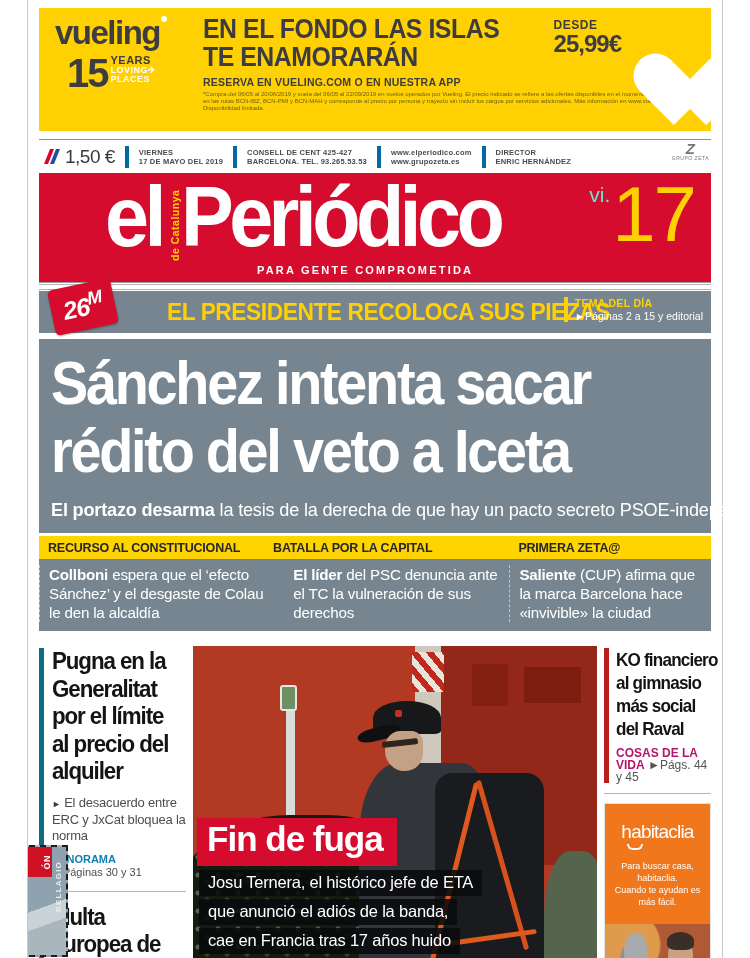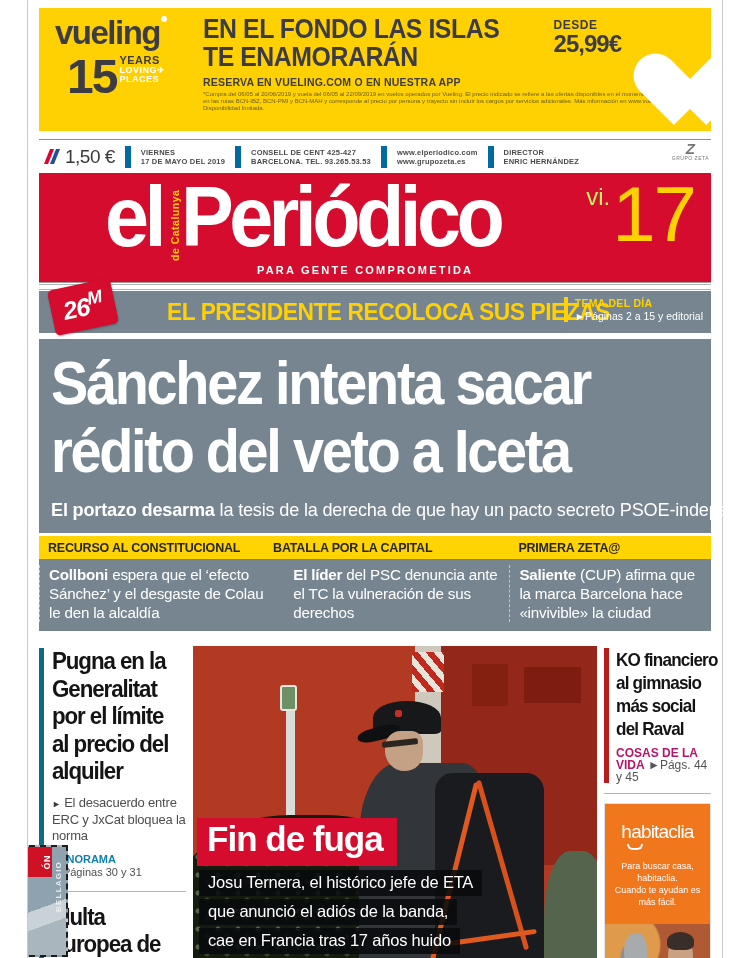--- a/index.html
+++ b/index.html
@@ -5,55 +5,55 @@
   * { margin:0; padding:0; box-sizing:border-box; }
   html,body { width:750px; height:958px; background:#ffffff; font-family:"Liberation Sans", sans-serif; overflow:hidden; }
   .page { position:relative; width:696px; height:958px; margin:0 auto; border-left:1px solid #c9c9c9; border-right:1px solid #c9c9c9; padding:8px 11px 0; }
 
   
   .vad { position:relative; height:123px; background:#ffd103; overflow:hidden; padding:8px 12px 0 14px; }
   .vad-left { position:absolute; left:16px; top:8px; width:140px; }
   .v-logo { font-size:33px; font-weight:bold; color:#3c3c42; letter-spacing:-1.5px; line-height:1; }
   .v-dot { display:inline-block; width:6px; height:6px; background:#fff; border-radius:50%; vertical-align:22px; margin-left:1px; }
   .v15 { display:flex; margin:6px 0 0 12px; }
-  .v15-num { font-size:48px; font-weight:bold; color:#3c3c42; line-height:0.9; letter-spacing:-2px; }
+  .v15-num { font-size:40px; font-weight:bold; color:#3c3c42; line-height:0.9; letter-spacing:-2px; }
   .v15-words { margin-left:3px; line-height:1; }
   .v15-words .w1 { font-size:11px; font-weight:bold; color:#3c3c42; letter-spacing:0.5px; }
   .v15-words .w2, .v15-words .w3 { font-size:9px; font-weight:bold; color:#ffffff; letter-spacing:0.5px; }
   .v15-words .w2 .plane { color:#fff; font-size:9px; }
   .vad-mid { margin-left:150px; }
   .vad-head { font-size:27px; font-weight:bold; color:#3c3c42; letter-spacing:-0.5px; line-height:1.02; transform:scaleX(0.92); transform-origin:left top; white-space:nowrap; }
   .vad-cta { margin-top:5px; font-size:10.5px; font-weight:bold; color:#3c3c42; letter-spacing:0.2px; }
   .vad-legal { margin-top:3px; font-size:6px; line-height:7px; color:#6b5e12; width:500px; }
   .vad-price { position:absolute; right:90px; top:10px; text-align:left; }
   .vad-desde { font-size:12px; font-weight:bold; color:#3c3c42; letter-spacing:0.5px; }
   .vad-amount { font-size:24px; font-weight:bold; color:#3c3c42; letter-spacing:-1px; line-height:1; }
   .heart { position:absolute; right:-34px; top:16px; width:84px; height:76px; }
   .heart::before, .heart::after { content:""; position:absolute; top:0; width:44px; height:70px; background:#fff; border-radius:44px 44px 0 0; }
   .heart::before { left:0; transform:rotate(-45deg); transform-origin:100% 100%; }
   .heart::after { left:14px; transform:rotate(45deg); transform-origin:0 100%; }
 
   
   .infobar { height:34px; margin-top:8px; border-top:1px solid #8f8f8f; display:flex; align-items:center; position:relative; }
   .bolt { width:20px; height:20px; margin:0 4px 0 2px; }
   .price-big { font-size:19px; color:#3a3a3a; letter-spacing:-0.5px; margin-right:10px; }
-  .info-col { border-left:6px solid #0369a1; padding:2px 10px; font-size:7.5px; font-weight:bold; color:#4a4a4a; text-transform:uppercase; line-height:9px; letter-spacing:0.2px; }
+  .info-col { border-left:4px solid #0369a1; padding:2px 10px; font-size:7.5px; font-weight:bold; color:#4a4a4a; text-transform:uppercase; line-height:9px; letter-spacing:0.2px; }
   .info-col.web { text-transform:none; }
   .gzeta { position:absolute; right:2px; top:2px; text-align:center; color:#777; }
   .gzeta .z { font-size:15px; font-weight:bold; font-style:italic; line-height:13px; }
   .gzeta .gz-label { font-size:5px; letter-spacing:0.5px; }
 
   
   .masthead { position:relative; height:110px; background:#d50c2d; color:#fff; border-bottom:1px solid #9a9a9a; }
   .mast-title { position:absolute; left:66px; top:0px; display:flex; align-items:flex-start; }
   .mast-el, .mast-main { font-size:86px; font-weight:bold; letter-spacing:-5px; line-height:1.02; transform:scaleX(0.92); transform-origin:left top; }
   .mast-vert { writing-mode:vertical-rl; transform:rotate(180deg); color:#ffd103; font-size:10.5px; font-weight:bold; height:78px; margin:10px 0 0 2px; letter-spacing:0.5px; }
   .mast-tagline { position:absolute; left:218px; top:91px; font-size:11px; font-weight:bold; letter-spacing:2.2px; }
   .mast-day { position:absolute; right:16px; top:6px; display:flex; align-items:flex-start; }
-  .day-abbr { font-size:24px; color:#bef264; margin:4px 2px 0 0; }
+  .day-abbr { font-size:21px; color:#5eead4; margin:4px 2px 0 0; }
   .day-num { font-size:78px; font-weight:400; color:#ffd103; line-height:0.92; letter-spacing:-2px; }
 
   .rule-double { height:6px; border-top:1px solid #b3b3b3; border-bottom:1px solid #b3b3b3; margin:1px 0; background:#fff; }
 
   
   .topicbar { position:relative; height:42px; background:#76858f; margin-top:1px; }
   .badge26 { position:absolute; left:12px; top:-7px; transform:rotate(-12deg); background:#d50c2d; color:#fff; font-weight:bold; font-style:italic; font-size:25px; padding:6px 12px 8px 12px; border-radius:5px; letter-spacing:-1px; box-shadow:0 1px 2px rgba(0,0,0,0.3); }
   .badge26 .m { font-size:18px; vertical-align:10px; }
   .kicker-main { position:absolute; left:128px; top:0; line-height:42px; color:#ffd103; font-size:24px; font-weight:bold; letter-spacing:-0.5px; transform:scaleX(0.95); transform-origin:left center; white-space:nowrap; }
   .topic-right { position:absolute; right:8px; top:6px; border-left:4px solid #ffd103; padding-left:7px; }

